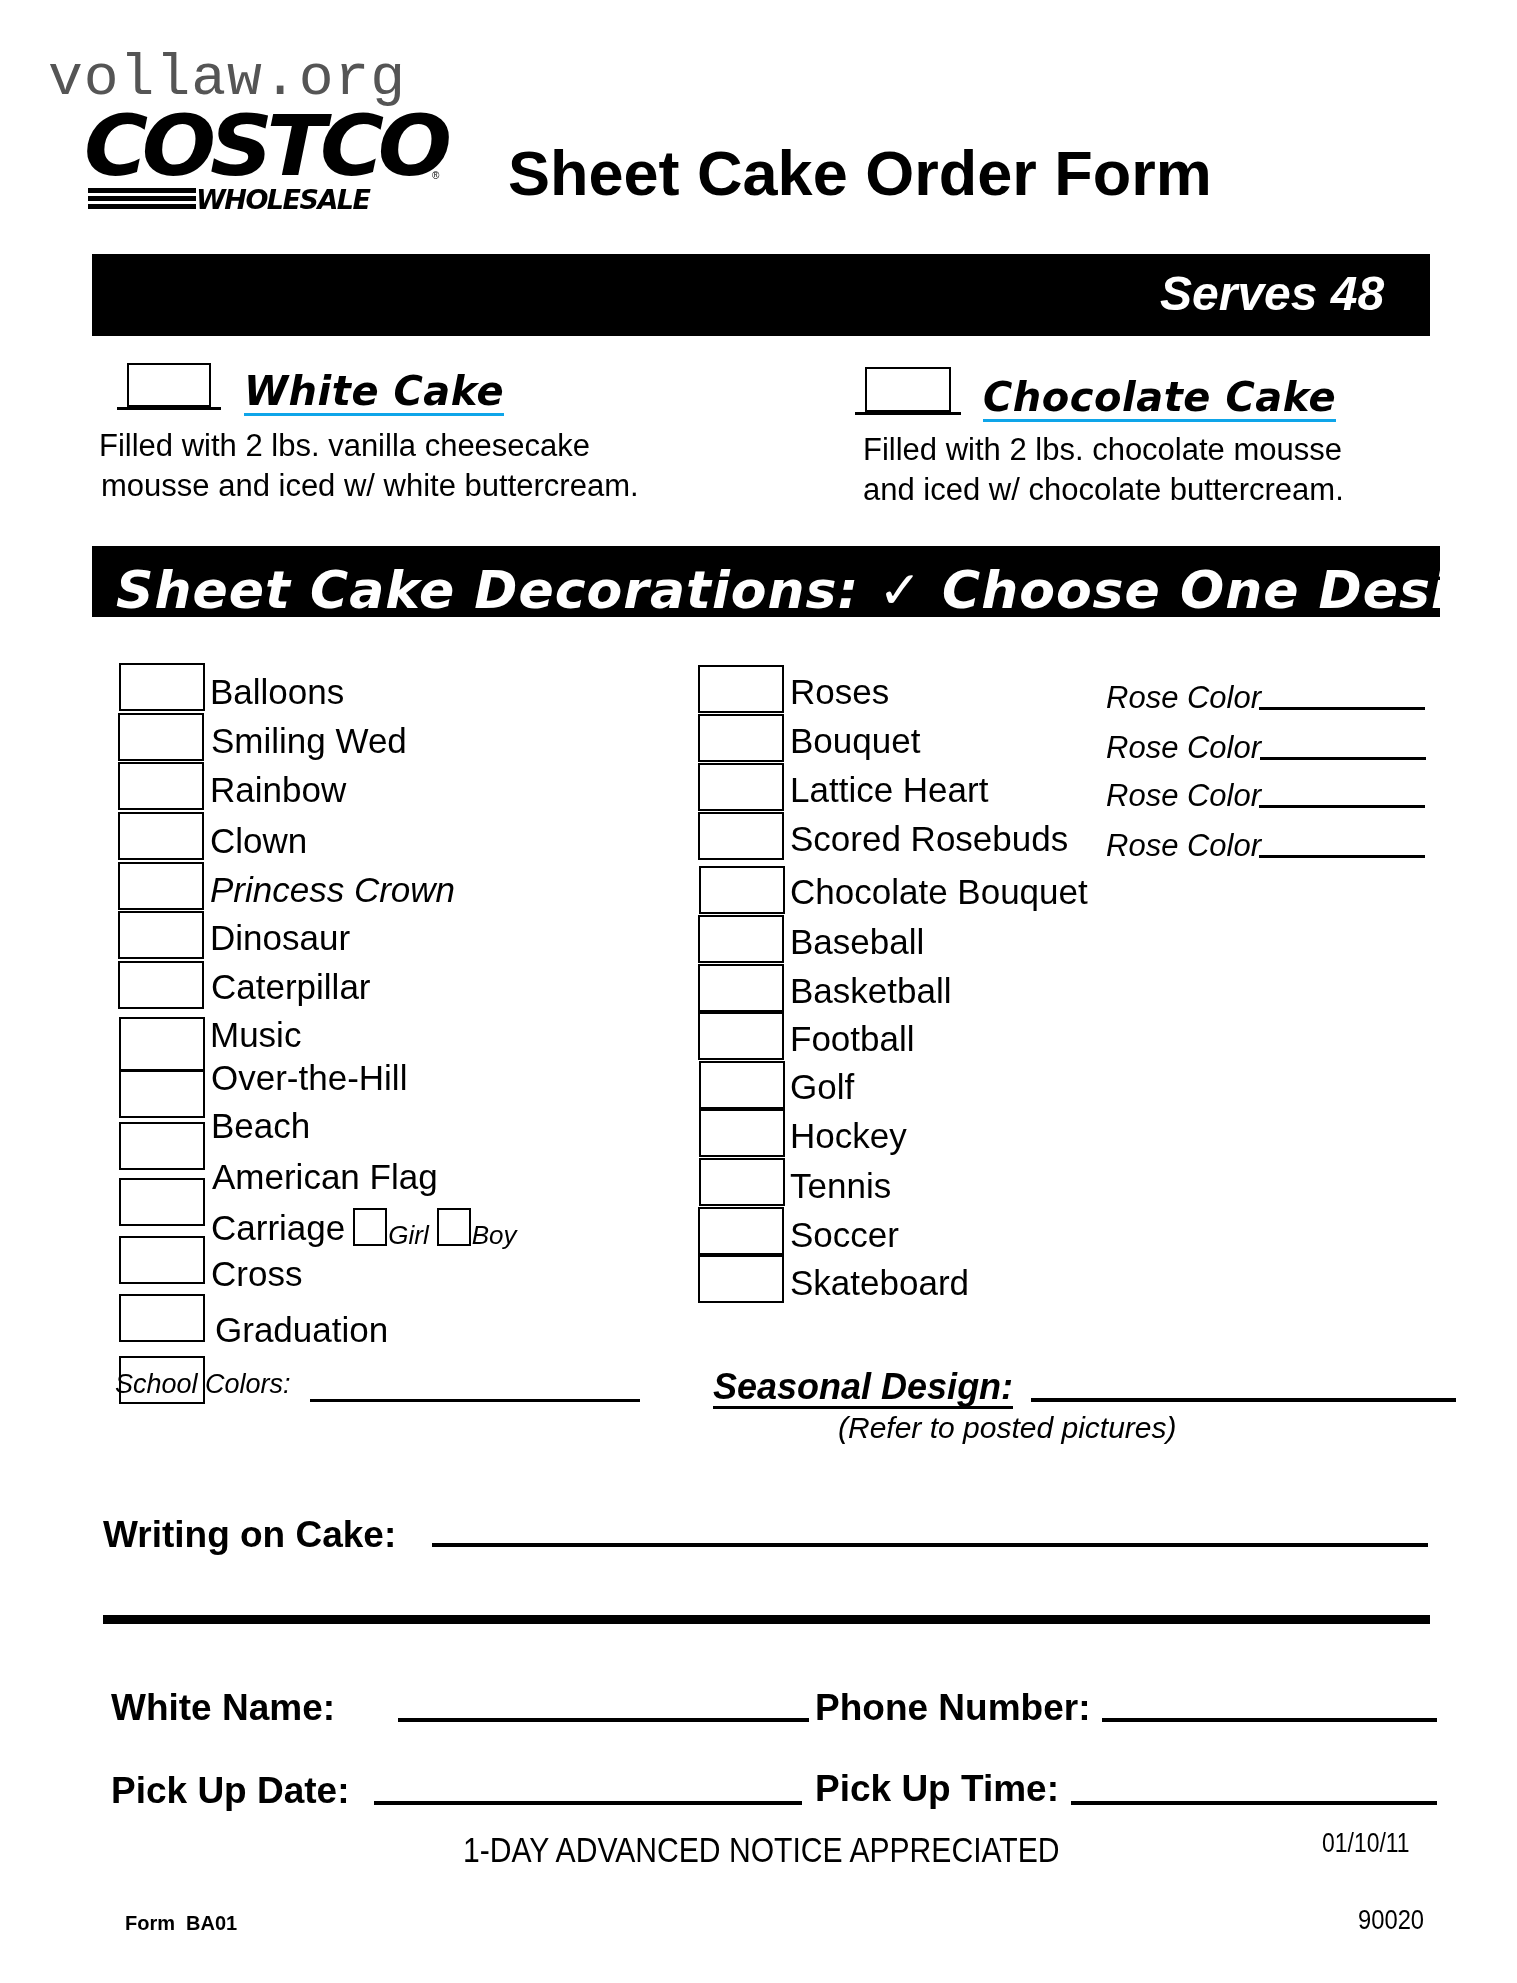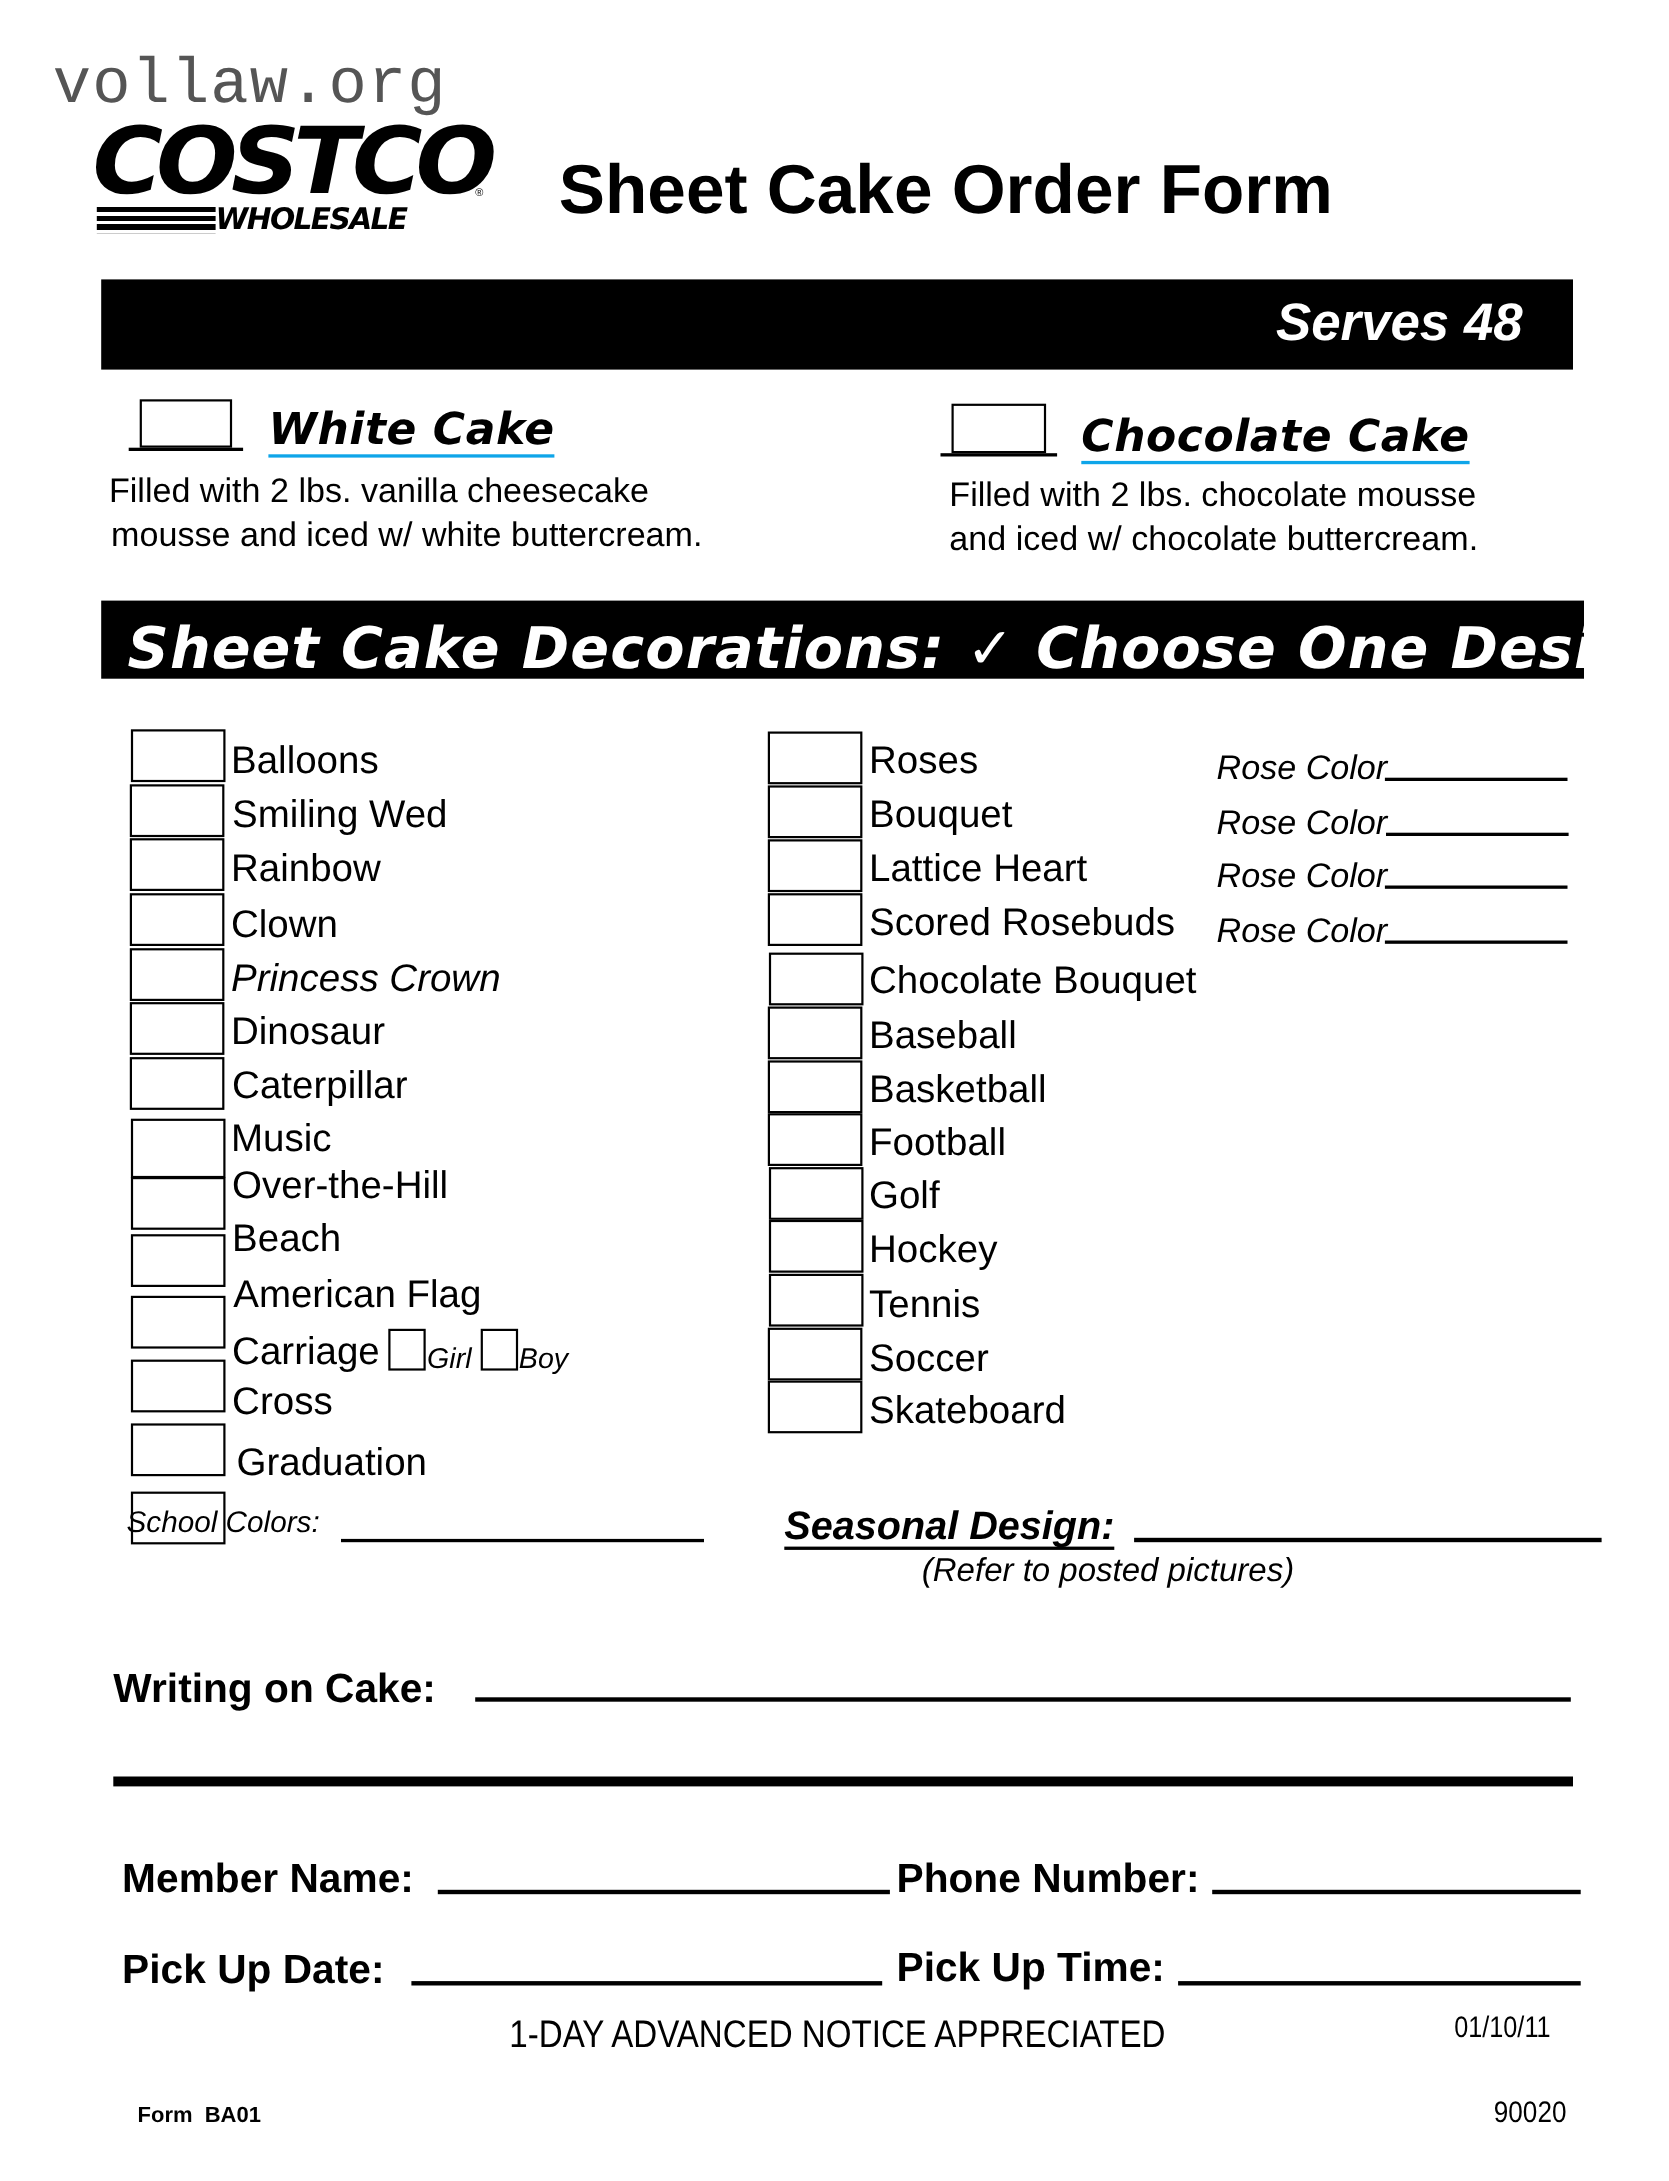--- a/index.html
+++ b/index.html
@@ -168,21 +168,21 @@
 <div class="fld-line" style="left:310px;top:1399px;width:330px;height:3px;"></div>
 
 <div class="seasonal" style="left:713px;top:1368px;">Seasonal Design:</div>
 <div class="fld-line" style="left:1031px;top:1398px;width:425px;"></div>
 <div class="refer" style="left:838px;top:1413px;">(Refer to posted pictures)</div>
 
 <div class="fld-label" style="left:103px;top:1516px;">Writing on Cake:</div>
 <div class="fld-line" style="left:432px;top:1543px;width:996px;"></div>
 <div class="fld-line" style="left:103px;top:1615px;width:1327px;height:9px;"></div>
 
-<div class="fld-label" style="left:111px;top:1689px;">Member Name:</div>
+<div class="fld-label" style="left:111px;top:1689px;">White Name:</div>
 <div class="fld-line" style="left:398px;top:1718px;width:411px;"></div>
 <div class="fld-label" style="left:815px;top:1689px;">Phone Number:</div>
 <div class="fld-line" style="left:1102px;top:1718px;width:335px;"></div>
 
 <div class="fld-label" style="left:111px;top:1772px;">Pick Up Date:</div>
 <div class="fld-line" style="left:374px;top:1801px;width:428px;"></div>
 <div class="fld-label" style="left:815px;top:1770px;">Pick Up Time:</div>
 <div class="fld-line" style="left:1071px;top:1801px;width:366px;"></div>
 
 <div class="notice" style="left:463px;top:1832px;">1-DAY ADVANCED NOTICE APPRECIATED</div>

